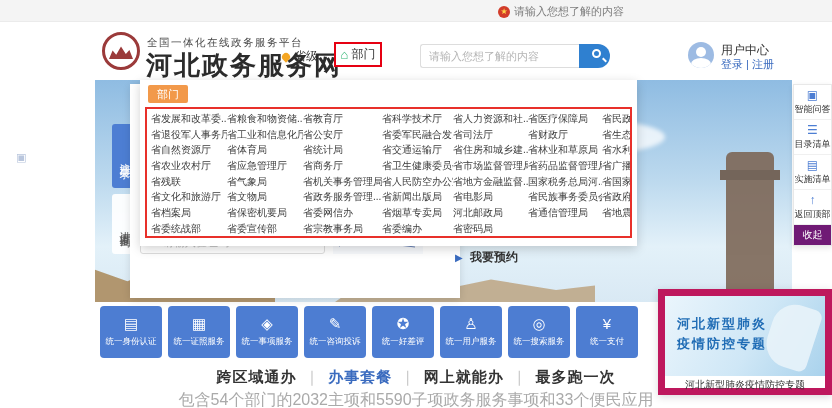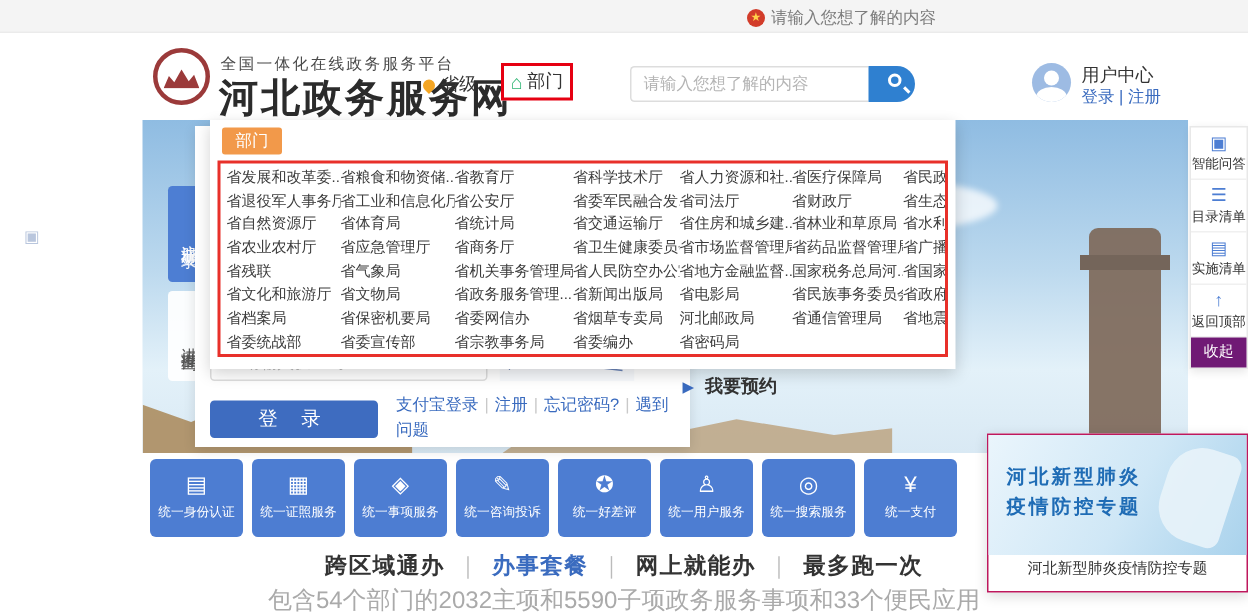--- a/index.html
+++ b/index.html
@@ -78,21 +78,21 @@
   .tb-label { font-size:9px; color:#333; margin-top:1px; letter-spacing:0; }
   .tb-collapse { height:20px; background:#701a75; color:#fff; font-size:10px; text-align:center; line-height:20px; cursor:pointer; }
 
   
   .tiles { position:absolute; left:100px; top:306px; display:flex; gap:6px; }
   .tile { width:62px; height:52px; background:#4d7dd2; border-radius:4px; display:flex; flex-direction:column; align-items:center; justify-content:center; gap:4px; cursor:pointer; }
   .tile-ico { color:#fff; font-size:15px; line-height:16px; }
   .tile-label { color:#fff; font-size:8.5px; }
 
   
-  .popup { position:absolute; left:658px; top:289px; width:174px; height:106px; background:#fff; border:1px solid #be185d; box-shadow:0 2px 8px rgba(0,0,0,.15); }
+  .popup { position:absolute; left:658px; top:289px; width:174px; height:106px; background:#fff; border:7px solid #be185d; box-shadow:0 2px 8px rgba(0,0,0,.15); }
   .popup-img { position:relative; width:100%; height:80px; background:linear-gradient(120deg,#eaf5fc 0%,#cfe7f6 55%,#a9d2ec 100%); overflow:hidden; }
   .popup-img::after { content:""; position:absolute; right:10px; top:8px; width:46px; height:64px; background:#e8f3fa; border-radius:24px 8px 8px 24px; transform:rotate(18deg); opacity:.9; }
   .popup-title { position:absolute; left:12px; top:18px; font-size:13px; font-weight:bold; color:#1f6cb5; letter-spacing:2px; line-height:20px; z-index:1; }
   .popup-caption { position:absolute; left:0; top:82px; width:100%; text-align:center; font-size:10px; color:#333; }
 
   
   .footer-links { position:absolute; left:0; top:368px; width:832px; text-align:center; font-size:15px; font-weight:bold; color:#333; letter-spacing:1px; }
   .footer-links .sep { color:#bbb; font-weight:normal; margin:0 8px; }
   .footer-links .hl { color:#3a6bbf; }
   .footer-sub { position:absolute; left:0; top:390px; width:832px; text-align:center; font-size:16px; color:#aaa; }
@@ -141,26 +141,20 @@
 <div class="vtab vtab-prog">进度查询</div>
 
 <div class="login-card">
   <div class="cap-row">
     <input class="cap-input" placeholder="请输入验证码" style="">
     <svg class="captcha-img" viewBox="0 0 90 24">
       <rect width="90" height="24" fill="#f7f9fc"></rect>
       <path d="M6 16 C 14 4, 20 20, 28 10 S 44 18, 52 8 S 68 20, 84 9" stroke="#2b4a8c" stroke-width="2" fill="none"></path>
       <path d="M8 8 L 82 17" stroke="#6b84b8" stroke-width="1" fill="none"></path>
     </svg>
-  </div>
-  <div class="login-row">
-    <button class="login-btn">登 录</button>
-    <div class="login-links">
-      <a>支付宝登录</a><span class="sep">|</span><a>注册</a><span class="sep">|</span><a>忘记密码?</a><span class="sep">|</span><a>遇到问题</a>
-    </div>
   </div>
 </div>
 <span class="cap-ico">▣</span>
 
 <div class="reserve">
   <span class="tri">▶</span>
   <span>我要预约</span>
 </div>
 
 <div class="dropdown">

